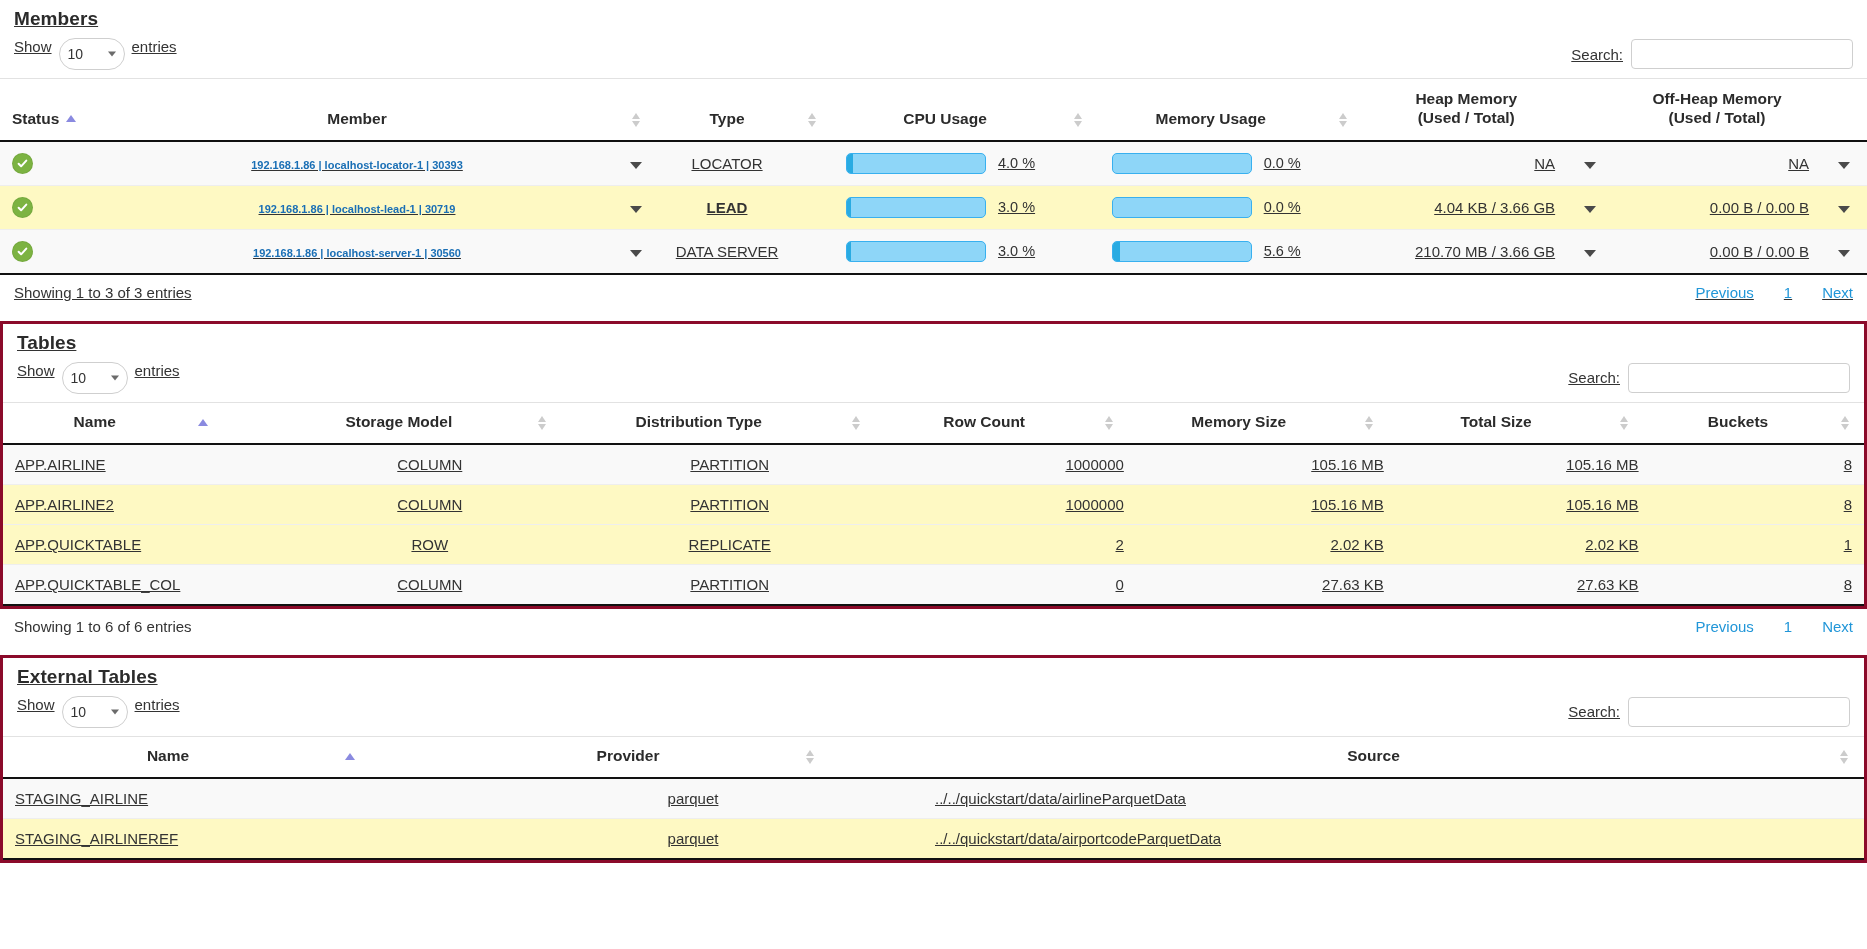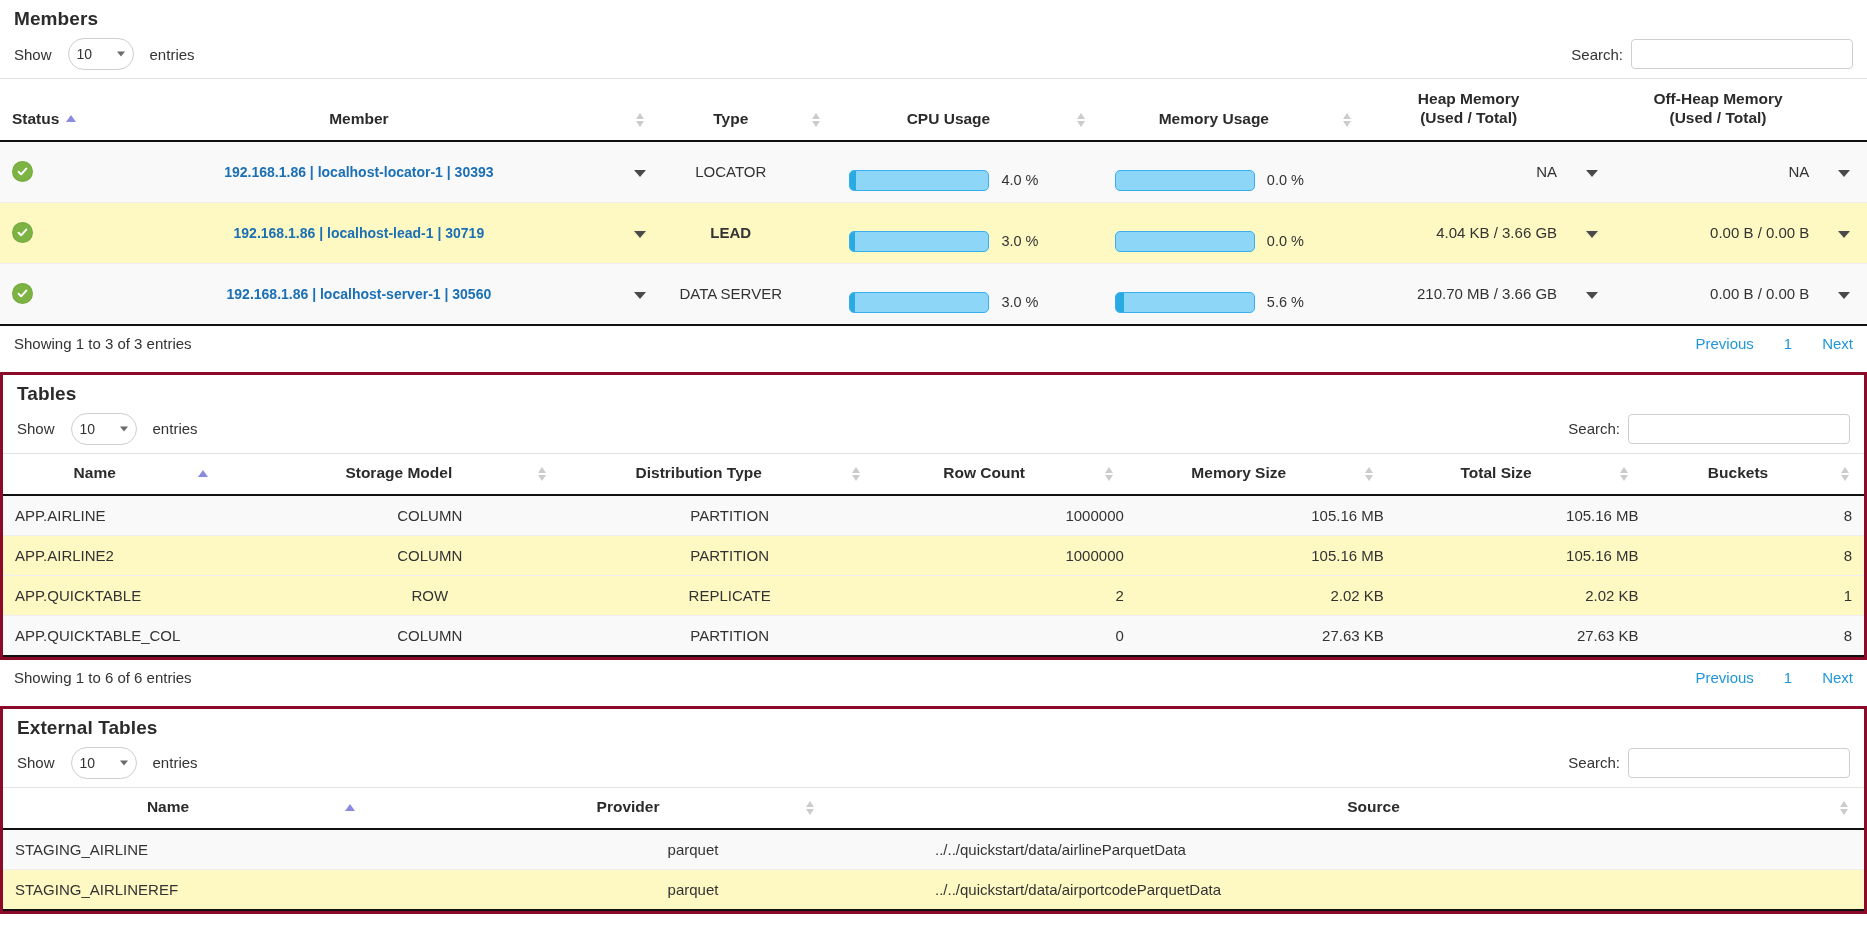--- a/index.html
+++ b/index.html
@@ -8,21 +8,21 @@
     width: 1867px;
     background: #ffffff;
     font-family: "Liberation Sans", sans-serif;
     color: #333333;
   }
   body { -webkit-font-smoothing: antialiased; }
 
   .page { width: 1867px; padding: 0; }
 
   
-  .section { width: 100%; }
+  .section { width: 100%; text-decoration: underline; }
   .section.bordered {
     border: 3px solid #8B0A2A;
     margin-top: 10px;
   }
   .section-title {
     font-size: 19px;
     font-weight: bold;
     color: #2b2b2b;
     padding: 8px 0 2px 14px;
     letter-spacing: .1px;
@@ -31,24 +31,23 @@
 
   
   .controls {
     display: flex;
     align-items: center;
     justify-content: space-between;
     padding: 6px 14px 8px 14px;
   }
   .length-group {
     display: flex;
-    align-items: center;
     font-size: 15px;
     color: #333;
-    gap: 16px;
+    gap: 7px;
   }
   .length-select {
     width: 66px; height: 32px;
     border: 1px solid #cfcfcf;
     border-radius: 16px;
     background: #fff;
     font-size: 14px;
     color: #333;
     padding: 0 21px 0 8px;
     font-family: "Liberation Sans", sans-serif;
@@ -158,35 +157,35 @@
     display: inline-flex; align-items: center; justify-content: center;
     box-shadow: inset 0 0 0 1px rgba(0,0,0,.06);
   }
   .status-ok svg { display:block; }
 
   
   .member-link {
     color: #1a6fb5;
     font-weight: bold;
     text-decoration: none;
-    font-size: 14px;
+    font-size: 11px;
   }
 
   
   .cell-caret {
     display:inline-block;
     width:0; height:0;
     border-left: 6px solid transparent;
     border-right: 6px solid transparent;
     border-top: 7px solid #4a4a4a;
     cursor: pointer;
   }
 
   
-  .usage-cell { display: flex; align-items: center; gap: 12px; margin-top: 17px; }
+  .usage-cell { display: flex; align-items: center; gap: 12px; }
   .bar {
     width: 140px; height: 21px;
     background: #8ed6f8;
     border: 1px solid #38b0ef;
     border-radius: 5px;
     overflow: hidden;
     position: relative;
   }
   .bar .fill {
     position: absolute; left: 0; top: 0; bottom: 0;

